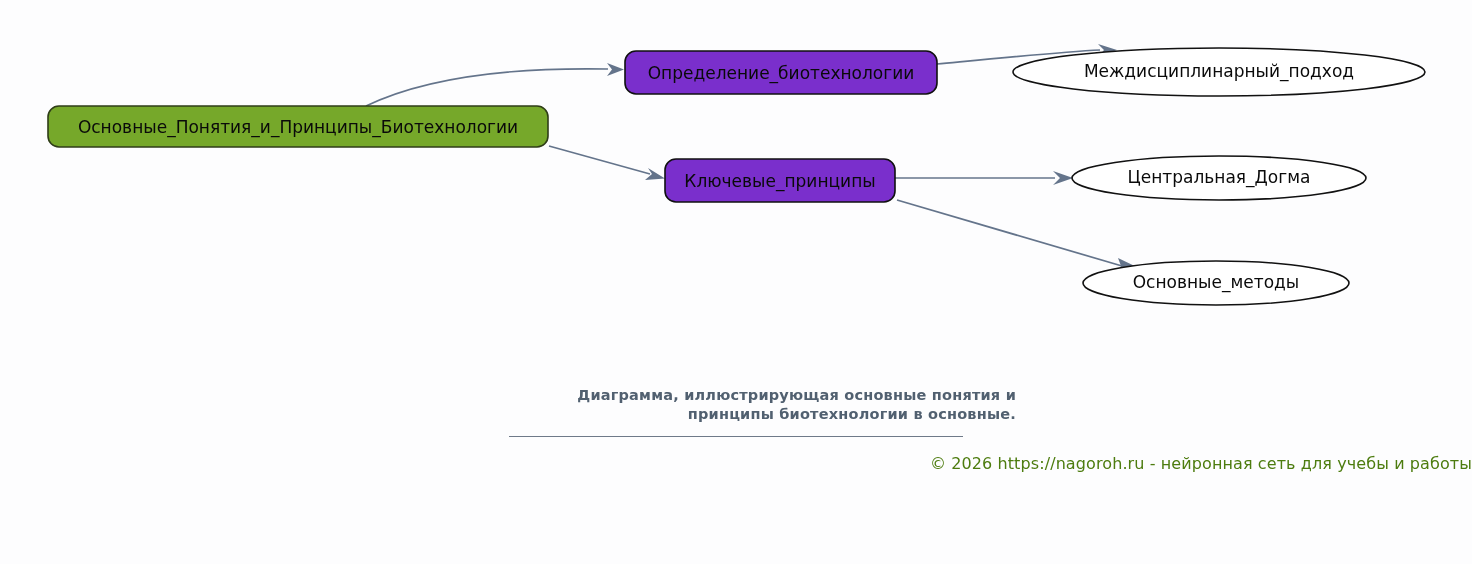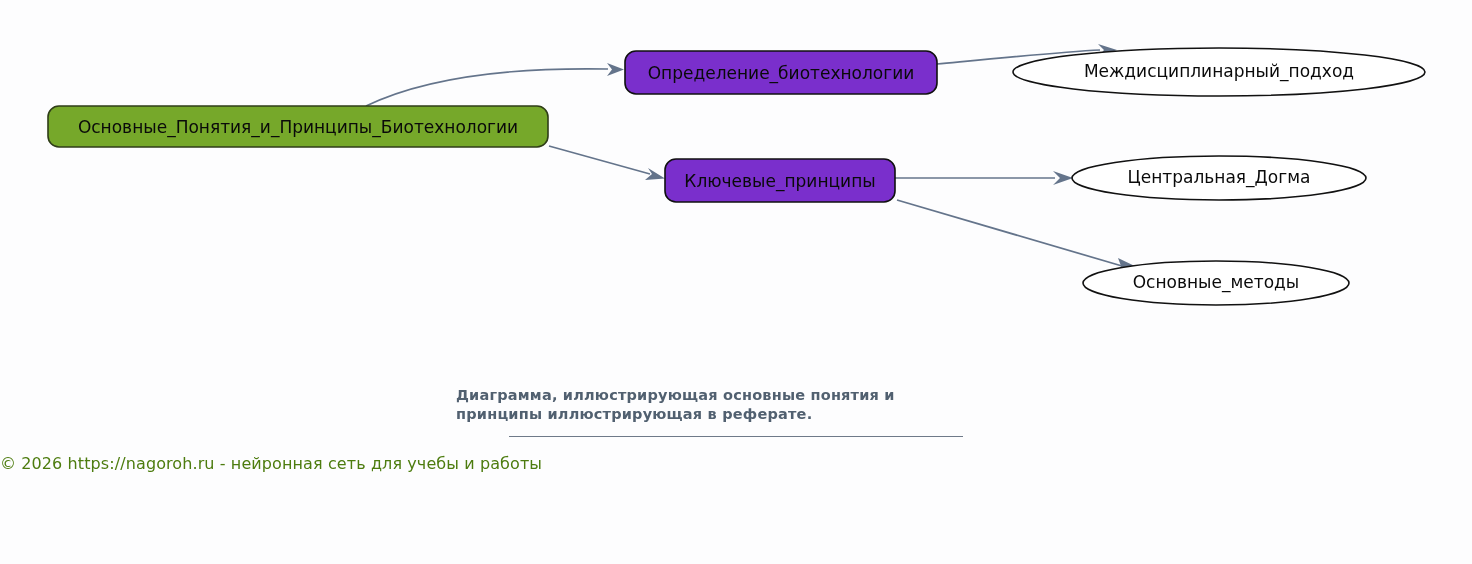--- a/index.html
+++ b/index.html
@@ -48,21 +48,21 @@
   }
   .edge-head {
     fill: #64748b;
     stroke: none;
   }
   .footer {
     position: absolute;
     left: 0;
     right: 0;
     top: 386px;
-    text-align: left;
+    text-align: right;
   }
   .caption {
     font-family: "DejaVu Sans", sans-serif;
     font-size: 14.5px;
     font-weight: bold;
     color: #516070;
     line-height: 1.33;
     letter-spacing: 0.2px;
     margin: 0 auto;
     width: 560px;
@@ -151,19 +151,19 @@
         <ellipse cx="1216" cy="283" rx="133" ry="22"></ellipse>
         <text class="node-label" x="1216" y="283">Основные_методы</text>
       </g>
 
     </g>
   </svg>
 
   <div class="footer">
     <div class="caption">
       <span class="caption-line">Диаграмма, иллюстрирующая основные понятия и</span>
-      <span class="caption-line">принципы иллюстрирующая в реферате.</span>
+      <span class="caption-line">принципы биотехнологии в основные.</span>
     </div>
     <div class="divider"></div>
     <div class="copyright">© 2026 https://nagoroh.ru - нейронная сеть для учебы и работы</div>
   </div>
 
 </div>
 
 </body></html>

